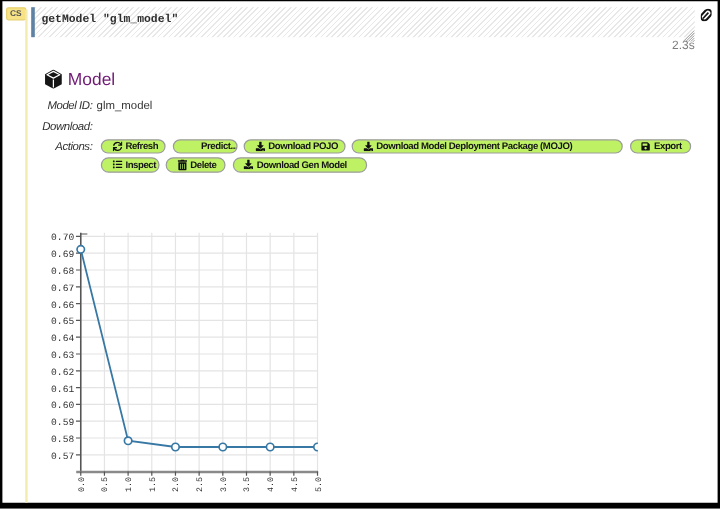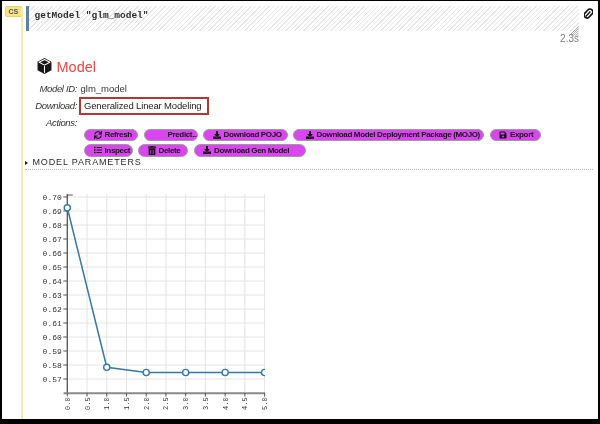--- a/index.html
+++ b/index.html
@@ -15,29 +15,29 @@
 #ystrip{left:20.6px;top:8px;width:2.6px;height:411px;background:#f4ecae;}
 #cell{left:26px;top:5.5px;width:553px;height:25.5px;
   background:repeating-linear-gradient(135deg,#ffffff 0px,#ffffff 2.2px,#e8e8e8 2.2px,#e8e8e8 3.2px);}
 #cellbar{left:26px;top:5.5px;width:2.6px;height:25.5px;background:#5e82a4;}
 #code{left:34.5px;top:11.3px;line-height:1;font-family:"Liberation Mono",monospace;
   font-size:9.5px;font-weight:bold;color:#2d2d2d;}
 #handle{left:569px;top:21.5px;}
 #clip{left:583.5px;top:4.5px;}
 #time{left:479px;top:32.5px;width:100px;text-align:right;font-size:10px;color:#7d7d7d;}
 #mhead{left:37px;top:57.5px;}
-#mtitle{left:56.5px;top:58.5px;font-size:14.5px;color:#ef4444;}
+#mtitle{left:56.5px;top:58.5px;font-size:14.5px;color:#701a75;}
 .lab{font-style:italic;font-size:9.5px;letter-spacing:-0.35px;color:#333;text-align:right;width:55px;left:22px;}
 .val{font-size:9.5px;color:#333;}
 #redbox{left:78.5px;top:97px;width:130px;height:17.5px;border:2px solid #b23931;
   line-height:13.5px;padding-left:3.5px;font-size:9.5px;letter-spacing:-0.15px;color:#222;white-space:nowrap;}
 .btnrow{display:flex;gap:5.5px;left:84px;}
 .btn{display:inline-flex;align-items:center;gap:3px;height:12.5px;padding:0 0 0 8.5px;
-  border:1px solid #9b9b9b;border-radius:7px;background:#d946ef;font-size:8px;font-weight:bold;
-  letter-spacing:-0.35px;color:#151515;white-space:nowrap;overflow:hidden;margin-top:13px;}
+  border:1px solid #9b9b9b;border-radius:7px;background:#bef264;font-size:8px;font-weight:bold;
+  letter-spacing:-0.35px;color:#151515;white-space:nowrap;overflow:hidden;}
 .sech{left:25px;width:568px;border-bottom:1px dotted #bdbdbd;font-size:9px;font-weight:normal;
   color:#2a2a2a;}
 .trir{display:inline-block;width:0;height:0;border-left:3.6px solid #1d1d1d;border-top:2.8px solid transparent;border-bottom:2.8px solid transparent;margin-right:4.5px;}
 .trid{display:inline-block;width:0;height:0;border-top:3.6px solid #1d1d1d;border-left:2.8px solid transparent;border-right:2.8px solid transparent;margin-right:4px;vertical-align:0.5px;}
 </style>
 </head>
 <body>
 <div id="frame">
     <div id="inner">
   <div class="abs" id="csbadge">CS</div>
@@ -71,51 +71,49 @@
       <g stroke="#fff" stroke-width="7" fill="none" stroke-linejoin="round">
         <path d="M50 10 L86 29 L50 48 L14 29 Z"></path>
         <path d="M50 55 L50 100"></path>
       </g>
     </svg>
   </div>
   <div class="abs" id="mtitle">Model</div>
   <div class="abs lab" style="top:82.8px;text-align:right;">Model ID:</div>
   <div class="abs val" style="left:80.5px;top:82.8px;">glm_model</div>
   <div class="abs lab" style="top:100.2px;">Download:</div>
-  <div class="abs" id="redbox">Generalized Linear Modeling</div>
   <div class="abs lab" style="top:116.8px;">Actions:</div>
   <div class="abs btnrow" style="top:115.5px;">
     <span class="btn" style="width:54px;"><svg width="8" height="8" viewBox="0 0 512 512">
             <path fill="#111" d="M440.65 12.57l4 82.77A247.16 247.16 0 0 0 255.83 8C134.73 8 33.91 94.92 12.29 209.82A12 12 0 0 0 24.09 224h49.05a12 12 0 0 0 11.67-9.26 175.91 175.91 0 0 1 317-56.94l-101.46-4.86a12 12 0 0 0-12.57 12v47.41a12 12 0 0 0 12 12H500a12 12 0 0 0 12-12V12a12 12 0 0 0-12-12h-47.37a12 12 0 0 0-11.98 12.57zM255.83 432a175.61 175.61 0 0 1-146-77.8l101.8 4.87a12 12 0 0 0 12.57-12v-47.4a12 12 0 0 0-12-12H12a12 12 0 0 0-12 12V500a12 12 0 0 0 12 12h47.35a12 12 0 0 0 12-12.6l-4.15-82.57A247.17 247.17 0 0 0 256.17 504c121.11 0 221.93-86.92 243.55-201.82a12 12 0 0 0-11.8-14.18h-49.05a12 12 0 0 0-11.67 9.26A175.86 175.86 0 0 1 255.83 432z"></path>
           </svg>Refresh</span>
     <span class="btn" style="width:54px;padding-left:20px;"><svg width="7" height="9" viewBox="0 0 320 512">
             <path fill="#111" d="M296 160H180.6l42.6-129.8C227.2 15 215.7 0 200 0H56C44 0 33.8 8.9 32.2 20.8l-32 240C-1.7 275.2 9.5 288 24 288h118.7L96.6 482.5c-3.6 15.2 8 29.5 23.3 29.5 8.4 0 16.4-4.4 20.8-12l176-304c9.3-15.9-2.2-36-20.7-36z"></path>
           </svg>Predict...</span>
     <span class="btn" style="width:84.5px;"><svg width="8" height="8" viewBox="0 0 512 512">
             <path fill="#111" d="M216 0h80c13.3 0 24 10.7 24 24v168h87.7c17.8 0 26.7 21.5 14.1 34.1L269.7 378.3c-7.5 7.5-19.8 7.5-27.3 0L90.1 226.1c-12.6-12.6-3.7-34.1 14.1-34.1H192V24c0-13.3 10.7-24 24-24zm296 376v112c0 13.3-10.7 24-24 24H24c-13.3 0-24-10.7-24-24V376c0-13.3 10.7-24 24-24h146.7l49 49c20.1 20.1 52.5 20.1 72.6 0l49-49H488c13.3 0 24 10.7 24 24zm-124 88c0-11-9-20-20-20s-20 9-20 20 9 20 20 20 20-9 20-20zm64 0c0-11-9-20-20-20s-20 9-20 20 9 20 20 20 20-9 20-20z"></path>
           </svg>Download POJO</span>
-    <span class="btn" style="width:191px;justify-content:center;"><svg width="8" height="8" viewBox="0 0 512 512">
+    <span class="btn" style="width:226px;"><svg width="8" height="8" viewBox="0 0 512 512">
             <path fill="#111" d="M216 0h80c13.3 0 24 10.7 24 24v168h87.7c17.8 0 26.7 21.5 14.1 34.1L269.7 378.3c-7.5 7.5-19.8 7.5-27.3 0L90.1 226.1c-12.6-12.6-3.7-34.1 14.1-34.1H192V24c0-13.3 10.7-24 24-24zm296 376v112c0 13.3-10.7 24-24 24H24c-13.3 0-24-10.7-24-24V376c0-13.3 10.7-24 24-24h146.7l49 49c20.1 20.1 52.5 20.1 72.6 0l49-49H488c13.3 0 24 10.7 24 24zm-124 88c0-11-9-20-20-20s-20 9-20 20 9 20 20 20 20-9 20-20zm64 0c0-11-9-20-20-20s-20 9-20 20 9 20 20 20 20-9 20-20z"></path>
           </svg>Download Model Deployment Package (MOJO)</span>
     <span class="btn" style="width:51.5px;"><svg width="8" height="8" viewBox="0 0 448 512">
             <path fill="#111" d="M433.941 129.941l-83.882-83.882A48 48 0 0 0 316.118 32H48C21.49 32 0 53.49 0 80v352c0 26.51 21.49 48 48 48h352c26.51 0 48-21.49 48-48V163.882a48 48 0 0 0-14.059-33.941zM224 416c-35.346 0-64-28.654-64-64 0-35.346 28.654-64 64-64s64 28.654 64 64c0 35.346-28.654 64-64 64zm96-304.52V212c0 6.627-5.373 12-12 12H76c-6.627 0-12-5.373-12-12V108c0-6.627 5.373-12 12-12h228.52c3.183 0 6.235 1.264 8.485 3.515l3.48 3.48A11.996 11.996 0 0 1 320 111.48z"></path>
           </svg>Export</span>
   </div>
   <div class="abs btnrow" style="top:131px;text-align:center;">
     <span class="btn" style="width:48.5px;"><svg width="8" height="8" viewBox="0 0 512 512">
             <path fill="#111" d="M80 368H16a16 16 0 0 0-16 16v64a16 16 0 0 0 16 16h64a16 16 0 0 0 16-16v-64a16 16 0 0 0-16-16zm0-320H16A16 16 0 0 0 0 64v64a16 16 0 0 0 16 16h64a16 16 0 0 0 16-16V64a16 16 0 0 0-16-16zm0 160H16a16 16 0 0 0-16 16v64a16 16 0 0 0 16 16h64a16 16 0 0 0 16-16v-64a16 16 0 0 0-16-16zm416 176H176a16 16 0 0 0-16 16v32a16 16 0 0 0 16 16h320a16 16 0 0 0 16-16v-32a16 16 0 0 0-16-16zm0-320H176a16 16 0 0 0-16 16v32a16 16 0 0 0 16 16h320a16 16 0 0 0 16-16V80a16 16 0 0 0-16-16zm0 160H176a16 16 0 0 0-16 16v32a16 16 0 0 0 16 16h320a16 16 0 0 0 16-16v-32a16 16 0 0 0-16-16z"></path>
           </svg>Inspect</span>
     <span class="btn" style="width:50px;"><svg width="8" height="9" viewBox="0 0 448 512">
             <path fill="#111" d="M32 464a48 48 0 0 0 48 48h288a48 48 0 0 0 48-48V128H32zm272-256a16 16 0 0 1 32 0v224a16 16 0 0 1-32 0zm-96 0a16 16 0 0 1 32 0v224a16 16 0 0 1-32 0zm-96 0a16 16 0 0 1 32 0v224a16 16 0 0 1-32 0zM432 32H312l-9.4-18.7A24 24 0 0 0 281.1 0H166.8a23.72 23.72 0 0 0-21.4 13.3L136 32H16A16 16 0 0 0 0 48v32a16 16 0 0 0 16 16h416a16 16 0 0 0 16-16V48a16 16 0 0 0-16-16z"></path>
           </svg>Delete</span>
     <span class="btn" style="width:112.5px;"><svg width="8" height="8" viewBox="0 0 512 512">
             <path fill="#111" d="M216 0h80c13.3 0 24 10.7 24 24v168h87.7c17.8 0 26.7 21.5 14.1 34.1L269.7 378.3c-7.5 7.5-19.8 7.5-27.3 0L90.1 226.1c-12.6-12.6-3.7-34.1 14.1-34.1H192V24c0-13.3 10.7-24 24-24zm296 376v112c0 13.3-10.7 24-24 24H24c-13.3 0-24-10.7-24-24V376c0-13.3 10.7-24 24-24h146.7l49 49c20.1 20.1 52.5 20.1 72.6 0l49-49H488c13.3 0 24 10.7 24 24zm-124 88c0-11-9-20-20-20s-20 9-20 20 9 20 20 20 20-9 20-20zm64 0c0-11-9-20-20-20s-20 9-20 20 9 20 20 20 20-9 20-20z"></path>
           </svg>Download Gen Model</span>
   </div>
-  <div class="abs sech" style="top:152.5px;height:17px;letter-spacing:0.85px;padding-top:4px;"><span class="trir"></span>MODEL PARAMETERS</div>
   <svg class="abs" style="left:0;top:191px;" width="300" height="226" viewBox="0 0 300 226" id="chart">
         <line x1="67.3" y1="3" x2="67.3" y2="202" stroke="#e4e4e4" stroke-width="1"></line>
         <line x1="87.03" y1="3" x2="87.03" y2="202" stroke="#e4e4e4" stroke-width="1"></line>
         <line x1="106.75999999999999" y1="3" x2="106.75999999999999" y2="202" stroke="#e4e4e4" stroke-width="1"></line>
         <line x1="126.49" y1="3" x2="126.49" y2="202" stroke="#e4e4e4" stroke-width="1"></line>
         <line x1="146.22" y1="3" x2="146.22" y2="202" stroke="#e4e4e4" stroke-width="1"></line>
         <line x1="165.95" y1="3" x2="165.95" y2="202" stroke="#e4e4e4" stroke-width="1"></line>
         <line x1="185.68" y1="3" x2="185.68" y2="202" stroke="#e4e4e4" stroke-width="1"></line>
         <line x1="205.41000000000003" y1="3" x2="205.41000000000003" y2="202" stroke="#e4e4e4" stroke-width="1"></line>
         <line x1="225.14" y1="3" x2="225.14" y2="202" stroke="#e4e4e4" stroke-width="1"></line>

